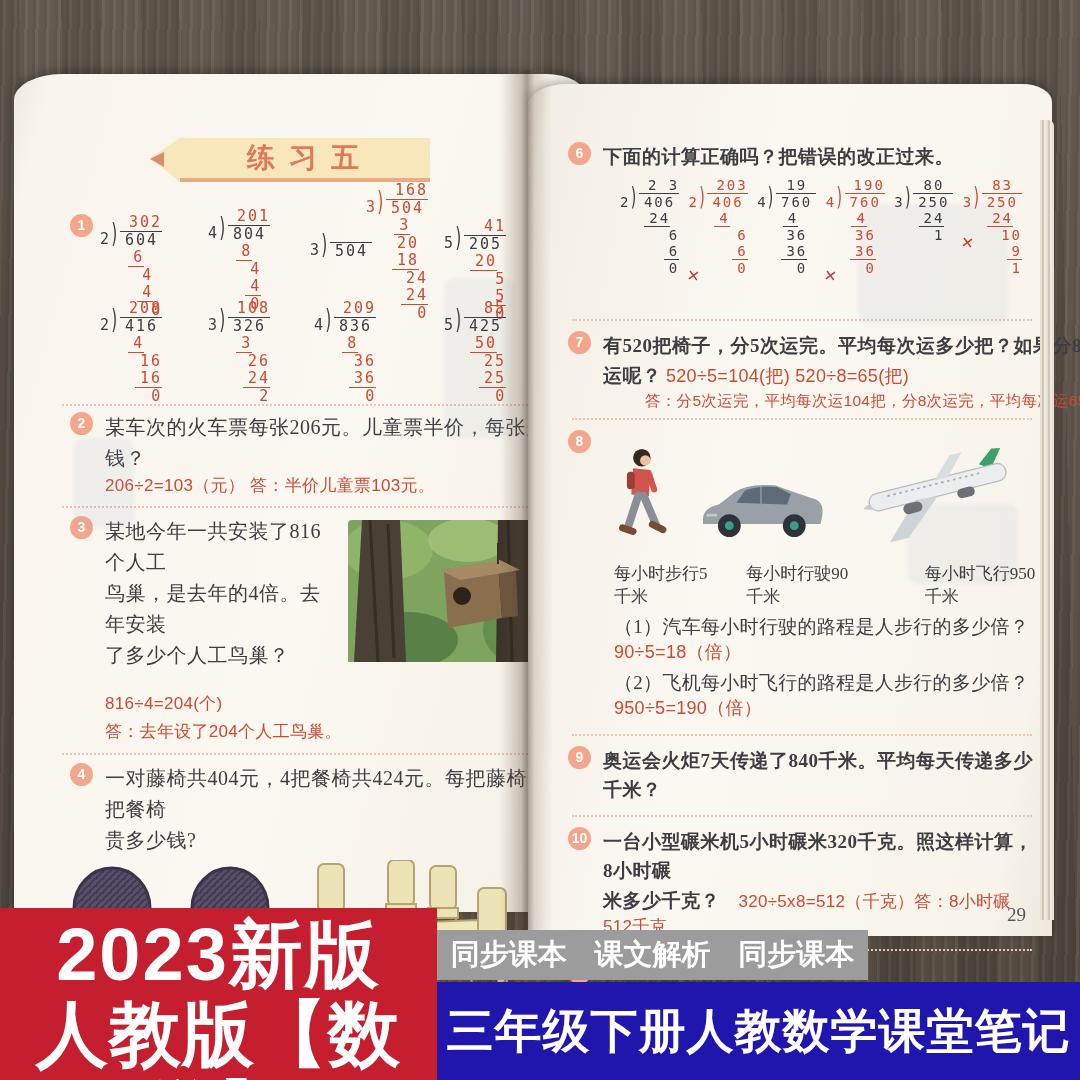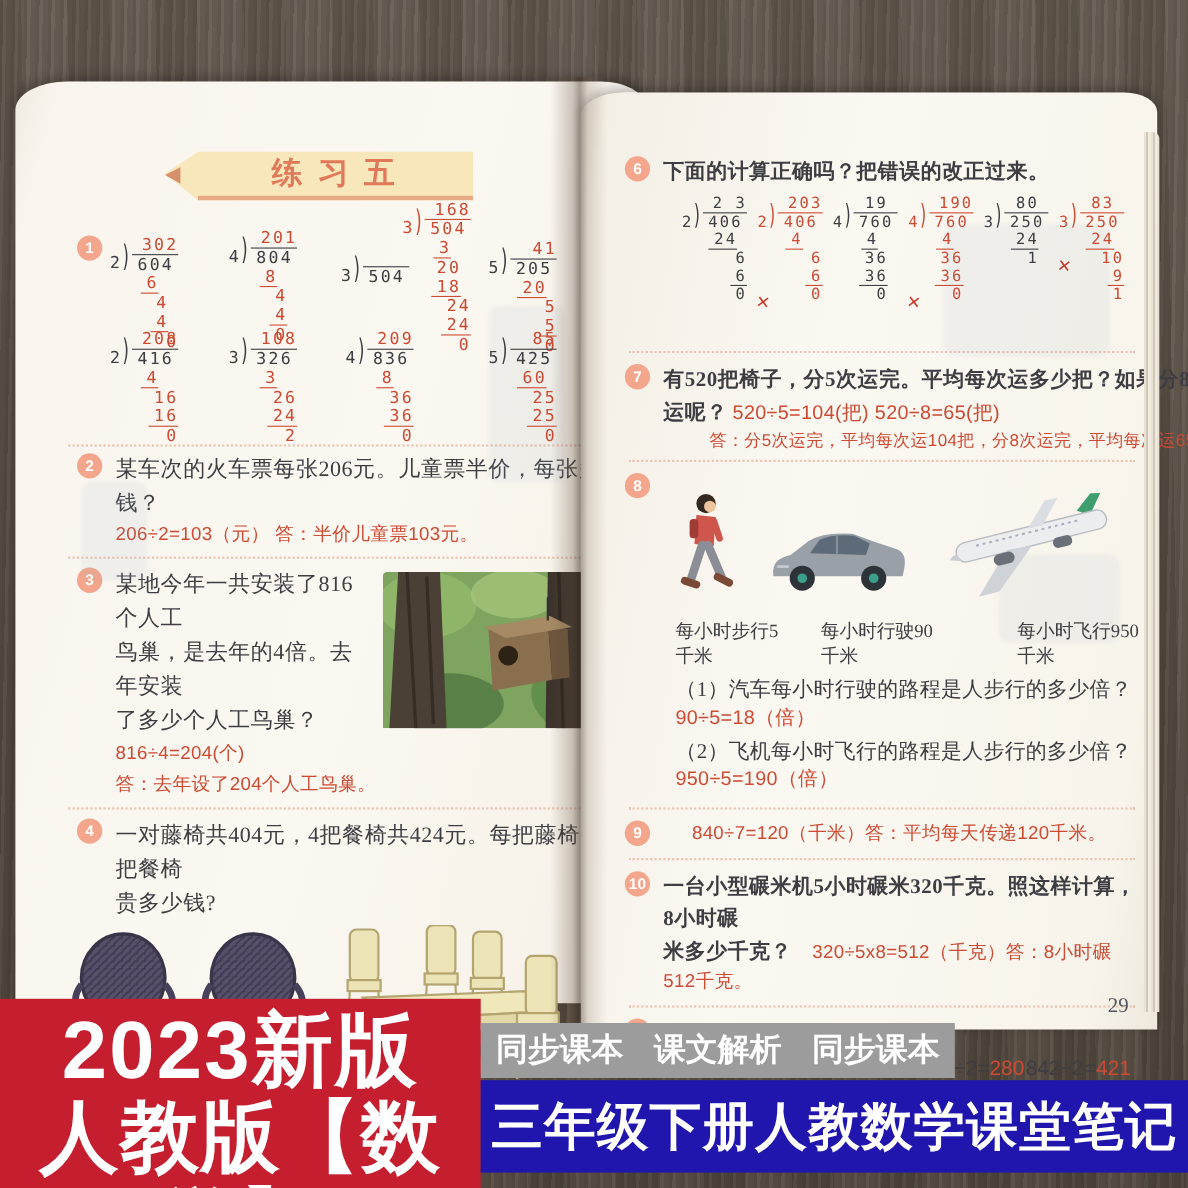--- a/index.html
+++ b/index.html
@@ -69,21 +69,21 @@
   .eq .r{color:var(--accent_red,#cd4a33);font-style:normal;}
 
   
   .banner-red{position:absolute;z-index:10;left:0;top:908px;width:437px;height:172px;
     background:var(--banner_red,#c41e2f);color:#fff;text-align:center;}
   .banner-red .l1{font-size:74px;font-weight:800;letter-spacing:2px;line-height:1.1;margin-top:6px;}
   .banner-red .l2{font-size:72px;font-weight:800;letter-spacing:1px;line-height:1.1;}
   .banner-gray{position:absolute;z-index:10;left:437px;top:930px;width:431px;height:50px;
     background:var(--banner_gray,#9c9c9c);color:#fff;display:flex;align-items:center;justify-content:space-around;
     font-size:29px;font-weight:800;}
-  .banner-blue{position:absolute;z-index:10;left:437px;top:982px;width:643px;height:84px;
+  .banner-blue{position:absolute;z-index:10;left:437px;top:982px;width:643px;height:98px;
     background:var(--banner_blue,#2016ad);color:#fff;display:flex;align-items:center;justify-content:center;
     font-size:47px;font-weight:800;letter-spacing:1px;white-space:nowrap;}
 
   .lp-content{position:relative;width:100%;height:100%;}
   .p1wrap{position:relative;height:212px;margin-top:8px;}
   .p1wrap .ldabs{position:absolute;}
   .pagenum{position:absolute;right:26px;bottom:10px;font-family:"Liberation Serif",serif;font-size:19px;color:#55555c;}
 
   .rp-content{padding:58px 16px 0 40px;position:relative;}
   .p6row{display:flex;justify-content:space-between;padding:6px 14px 0 52px;height:132px;font-size:14px;}
@@ -222,21 +222,21 @@
           </div>
         </div>
       <div class="ldabs ld" style="left:430px;top:110px;">
           <div class="ldl ink-p" style="margin-top: 17px;">
             <span class="dv">5</span>
             <span class="paren">)</span>
           </div>
           <div class="ldr">
             <div class="qrow ink-h"><span class="inner" style="margin-right: 0px;">85</span></div>
             <div class="nrow ink-p">425</div>
-            <div class="step ink-h"><span class="inner u" style="margin-right: 9px;">60</span></div>
+            <div class="step ink-h"><span class="inner u" style="margin-right: 9px;">50</span></div>
             <div class="step ink-h"><span class="inner" style="margin-right: 0px;">25</span></div>
             <div class="step ink-h"><span class="inner u" style="margin-right: 0px;">25</span></div>
             <div class="step ink-h"><span class="inner" style="margin-right: 0px;">0</span></div>
           </div>
         </div>
     </div>
 
     <hr class="dash" style="margin:2px 18px 6px 48px;">
 
     <div class="prob" style="padding:0 16px 0 56px;">
@@ -266,21 +266,21 @@
             <path d="M96,52 L150,44 L154,98 L100,108 Z" fill="#8a6f4e"></path>
             <path d="M150,44 L168,52 L170,96 L154,98 Z" fill="#6d563c"></path>
             <path d="M92,50 L152,40 L172,50 L112,60 Z" fill="#a58a64"></path>
             <circle cx="114" cy="76" r="9" fill="#2c2216"></circle>
             <path d="M150,44 L150,24 L156,22" stroke="#333" stroke-width="2" fill="none"></path>
           </svg>
         </span>
         <div class="ptext">某地今年一共安装了816个人工</div>
         <div class="ptext">鸟巢，是去年的4倍。去年安装</div>
         <div class="ptext">了多少个人工鸟巢？</div>
-        <div class="hand-line ink-h" style="margin-top:2px;">816÷4=204(个)</div>
+        <div class="hand-line ink-h" style="margin-top:21px;">816÷4=204(个)</div>
         <div class="hand-line ink-h" style="margin-top:4px;">答：去年设了204个人工鸟巢。</div>
       </div>
     </div>
 
     <hr class="dash" style="margin:10px 18px 8px 48px;">
 
     <div class="prob" style="padding:0 10px 0 56px;">
       <div class="badge">4</div>
       <div style="width:100%;">
         <div class="ptext">一对藤椅共404元，4把餐椅共424元。每把藤椅比每把餐椅</div>
@@ -509,21 +509,21 @@
       <div class="subq">
         <span>（2）飞机每小时飞行的路程是人步行的多少倍？</span><span class="ink-h ans">950÷5=190（倍）</span>
       </div>
     </div>
 
     <hr class="dash" style="margin-top:14px;">
 
     <div class="prob">
       <div class="badge">9</div>
       <div>
-        <div class="hand-line ink-h" style="margin-left:26px;">840÷7=120（千米）答：平均每天传递120千米。</div>
+        <div class="ptext">奥运会火炬7天传递了840千米。平均每天传递多少千米？</div>
       </div>
     </div>
 
     <hr class="dash">
 
     <div class="prob">
       <div class="badge">10</div>
       <div>
         <div class="ptext">一台小型碾米机5小时碾米320千克。照这样计算，8小时碾</div>
         <div>

